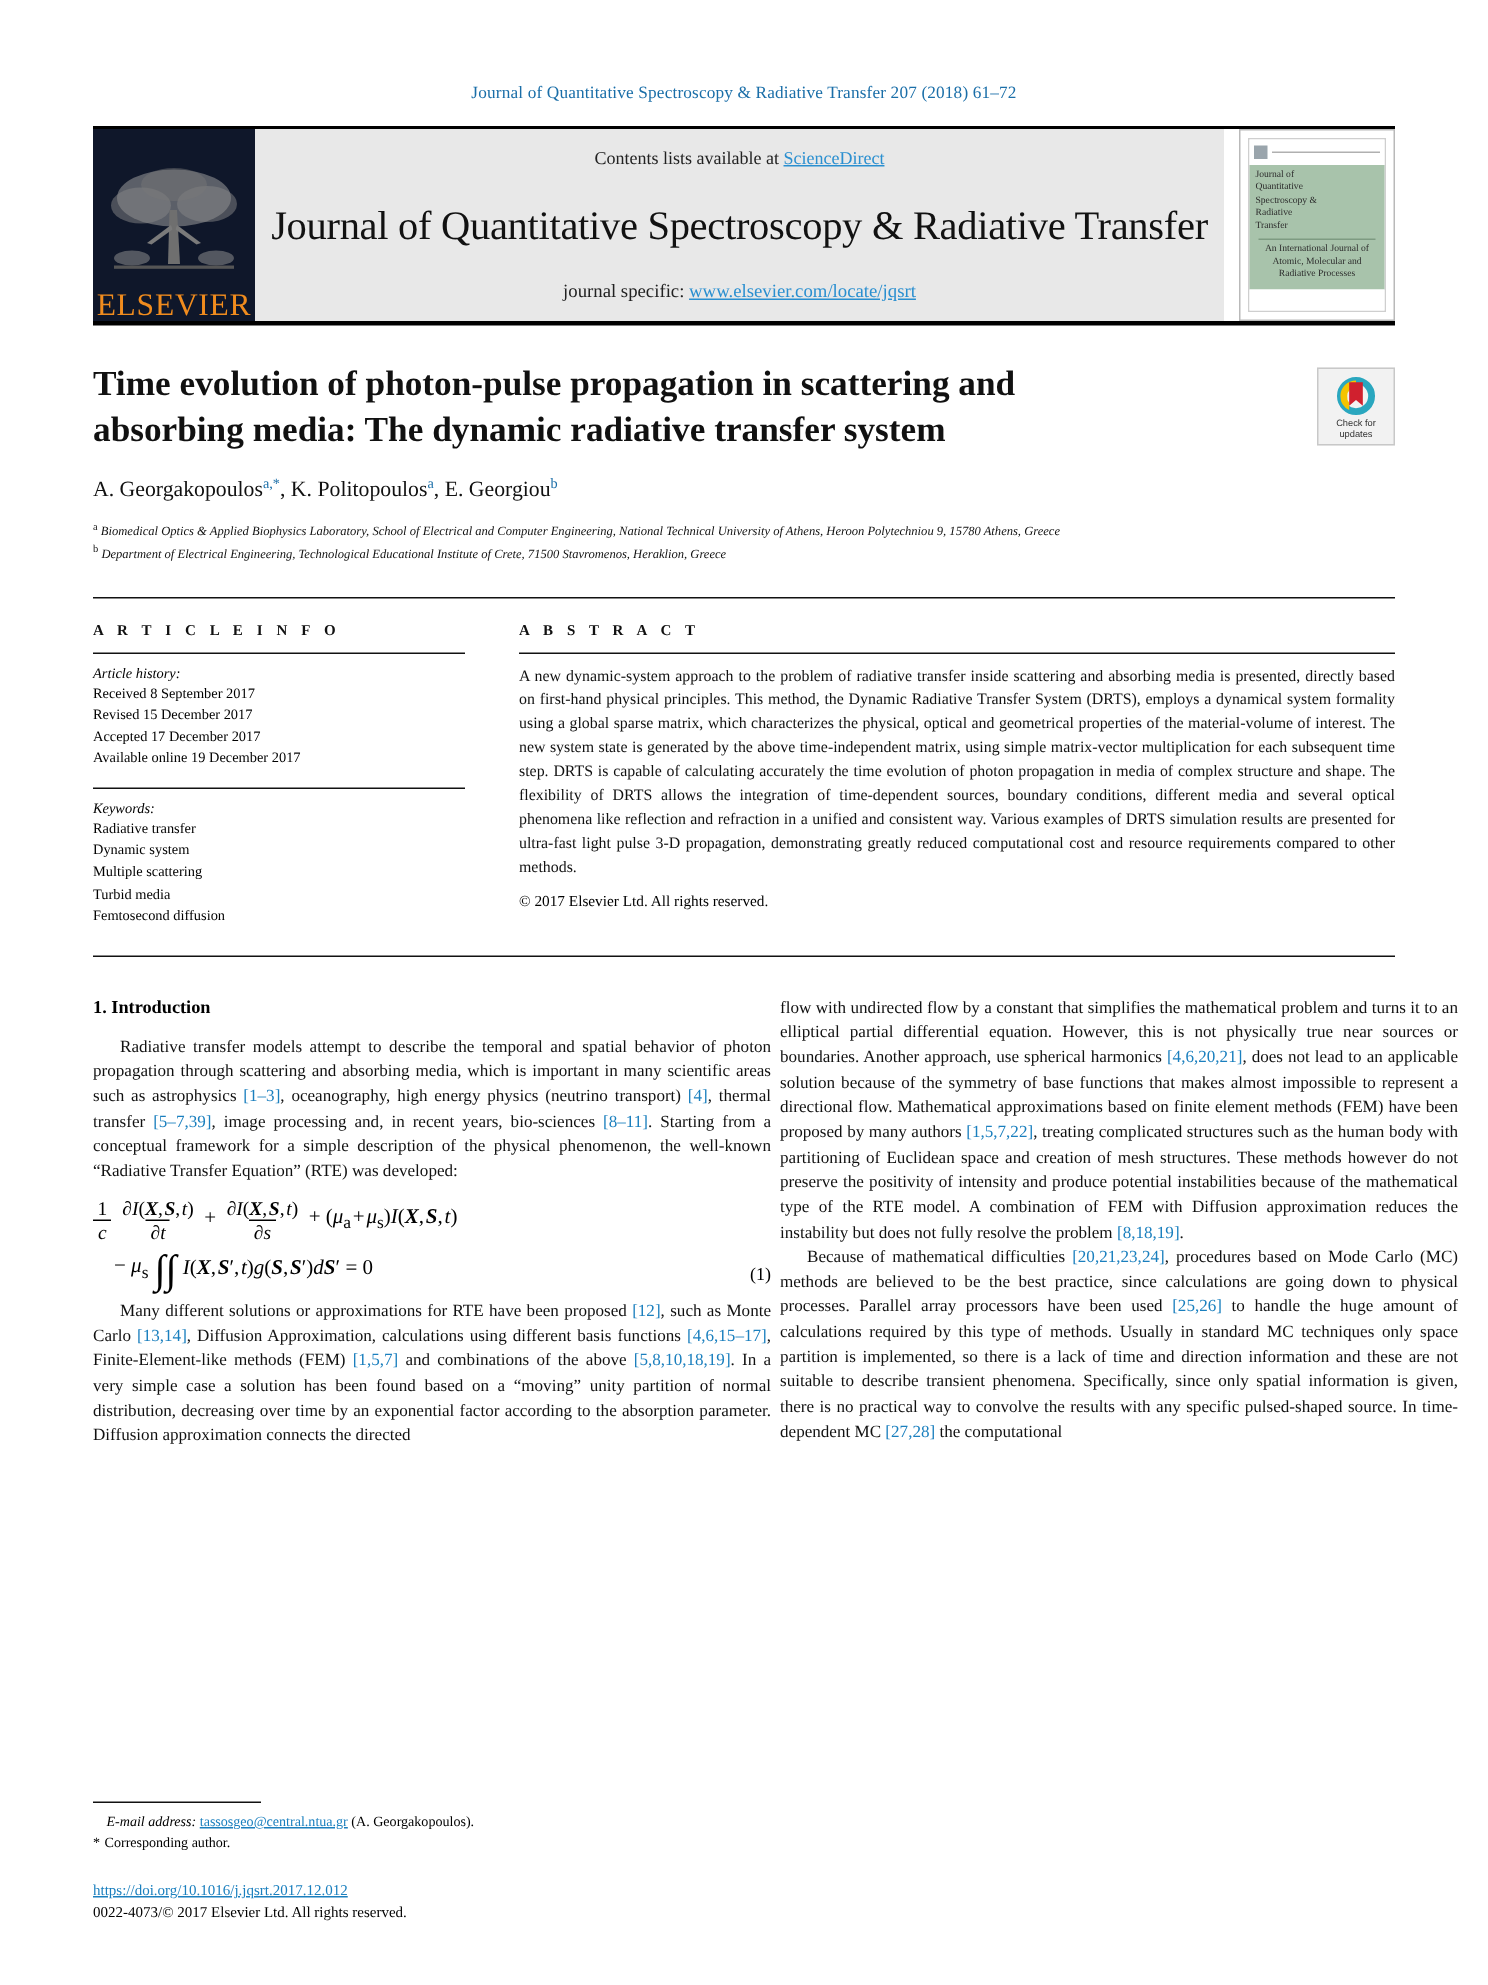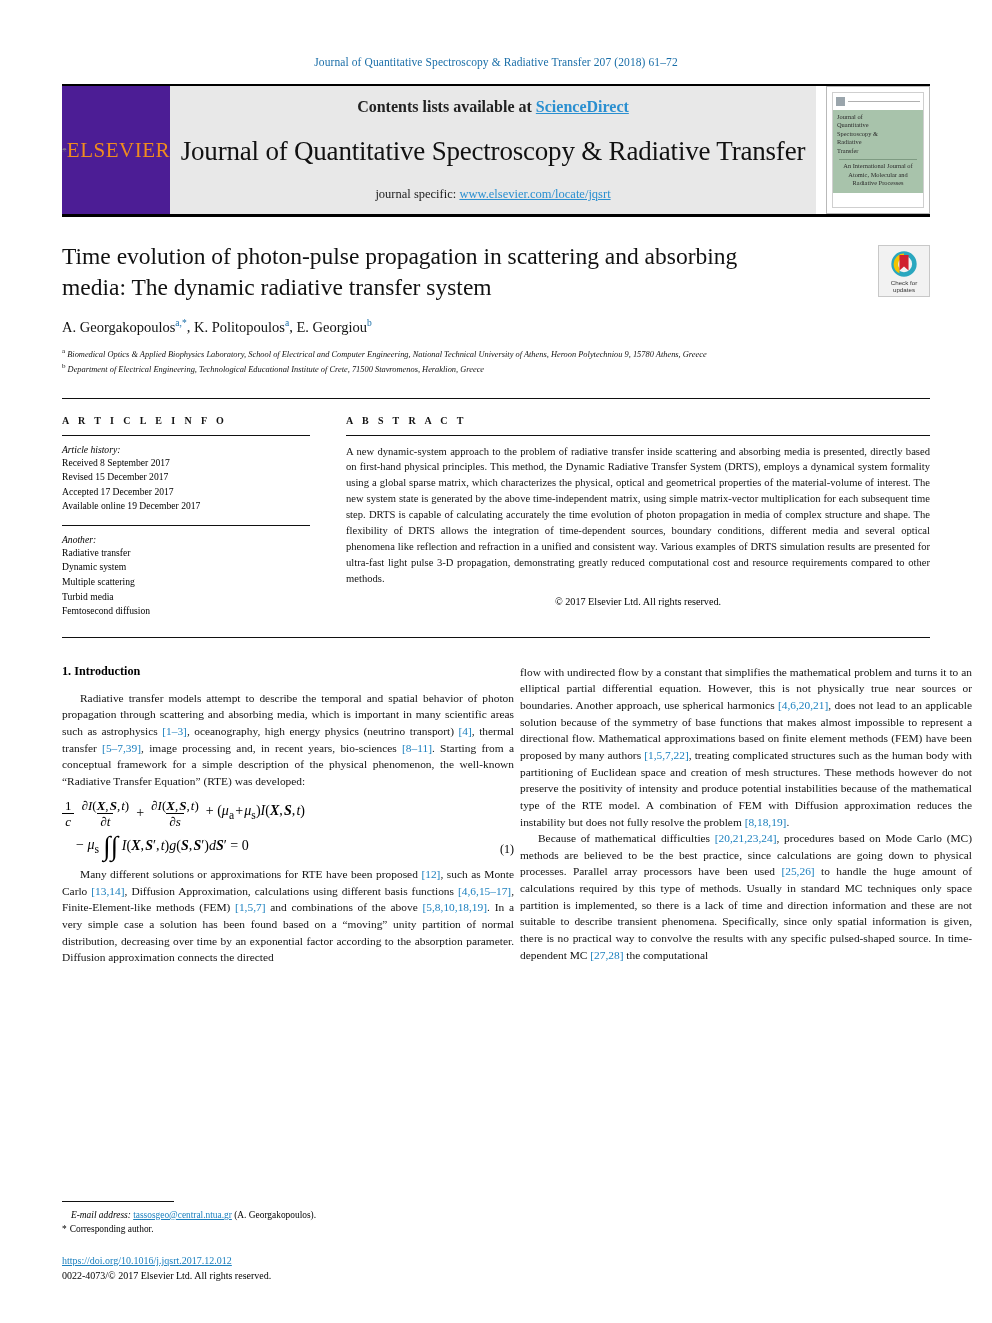--- a/index.html
+++ b/index.html
@@ -35,45 +35,45 @@
   }
   .masthead {
     display: flex;
     align-items: stretch;
     height: 128px;
   }
   .elsevier-logo {
     width: 108px;
     flex: 0 0 108px;
     display: flex;
-    flex-direction: row;
+    flex-direction: column;
     align-items: center;
     justify-content: flex-end;
     padding-bottom: 0;
-    background: #4c1d95;
+    background: #0f172a;
   }
   .tree-svg { display:block; }
   .elsevier-word {
     font-family: "Liberation Serif", serif;
     color: #F08C1E;
     font-size: 21px;
     letter-spacing: 0.5px;
     line-height: 1;
     margin-top: 1px;
   }
   .masthead-center {
     flex: 1 1 auto;
     background: #e8e8e8;
     display: flex;
     flex-direction: column;
     align-items: center;
     justify-content: space-between;
     padding: 12px 10px 12px 10px;
   }
-  .contents-line { font-size: 16px; color: #222; font-weight: bold; }
+  .contents-line { font-size: 12px; color: #222; }
   .contents-line .sd { color: #2a8fd0; }
   .journal-title {
     font-size: 27px;
     font-family: "Liberation Serif", serif;
     color: #111;
     letter-spacing: -0.2px;
     white-space: nowrap;
   }
   .homepage-line { font-size: 12.5px; color: #222; }
   .homepage-line .url { color: #2a8fd0; }
@@ -96,21 +96,21 @@
   .cover-rule { height: 1px; background:#7e9b82; margin: 4px 2px 2px 2px; }
   .cover-foot { font-size:3.6px; text-align:center; color:#3a3a3a; }
   .cover-blank { flex: 1 1 auto; background:#fff; }
   .masthead-bottom-rule { border-top: 3px solid #000; margin: 0 62px; }
 
   
   .title-block { margin: 24px 62px 0 62px; position: relative; }
   .paper-title {
     font-size: 23.5px;
     line-height: 1.3;
-    font-weight: normal;
+    font-weight: bold;
     margin: 0;
     max-width: 720px;
     color: #111;
   }
   .crossmark {
     position: absolute;
     right: 0; top: 4px;
     width: 52px; height: 52px;
     border: 1px solid #c8c8c8;
     background: #f2f2f2;
@@ -156,21 +156,21 @@
   .hr-thin { border-top: 1px solid #111; margin: 0 0 8px 0; }
   .info-sub { font-style: italic; font-size: 9.6px; margin-bottom: 1px; }
   .info-line { font-size: 9.6px; line-height: 1.52; }
   .kw-block { margin-top: 11px; border-top: 1px solid #111; padding-top: 8px; }
   .abstract-body {
     font-size: 10.6px;
     line-height: 1.5;
     text-align: justify;
     color: #111;
   }
-  .copyright { text-align: center; font-size: 10.2px; margin-top: 9px; }
+  .copyright { text-align: left; font-size: 10.2px; margin-top: 9px; }
 
   
   .body-cols {
     margin: 18px 62px 0 62px;
     border-top: 1px solid #111;
     padding-top: 26px;
     display: flex;
     gap: 6px;
     position: relative;
   }
@@ -319,21 +319,21 @@
     <div class="col-info">
       <div class="sec-head">A R T I C L E   I N F O</div>
       <div class="hr-thin"></div>
       <div class="info-sub">Article history:</div>
       <div class="info-line">Received 8 September 2017</div>
       <div class="info-line">Revised 15 December 2017</div>
       <div class="info-line">Accepted 17 December 2017</div>
       <div class="info-line">Available online 19 December 2017</div>
 
       <div class="kw-block">
-        <div class="info-sub">Another:</div>
+        <div class="info-sub">Keywords:</div>
         <div class="info-line">Radiative transfer</div>
         <div class="info-line">Dynamic system</div>
         <div class="info-line">Multiple scattering</div>
         <div class="info-line">Turbid media</div>
         <div class="info-line">Femtosecond diffusion</div>
       </div>
     </div>
 
     <div class="col-abstract">
       <div class="sec-head">A B S T R A C T</div>

